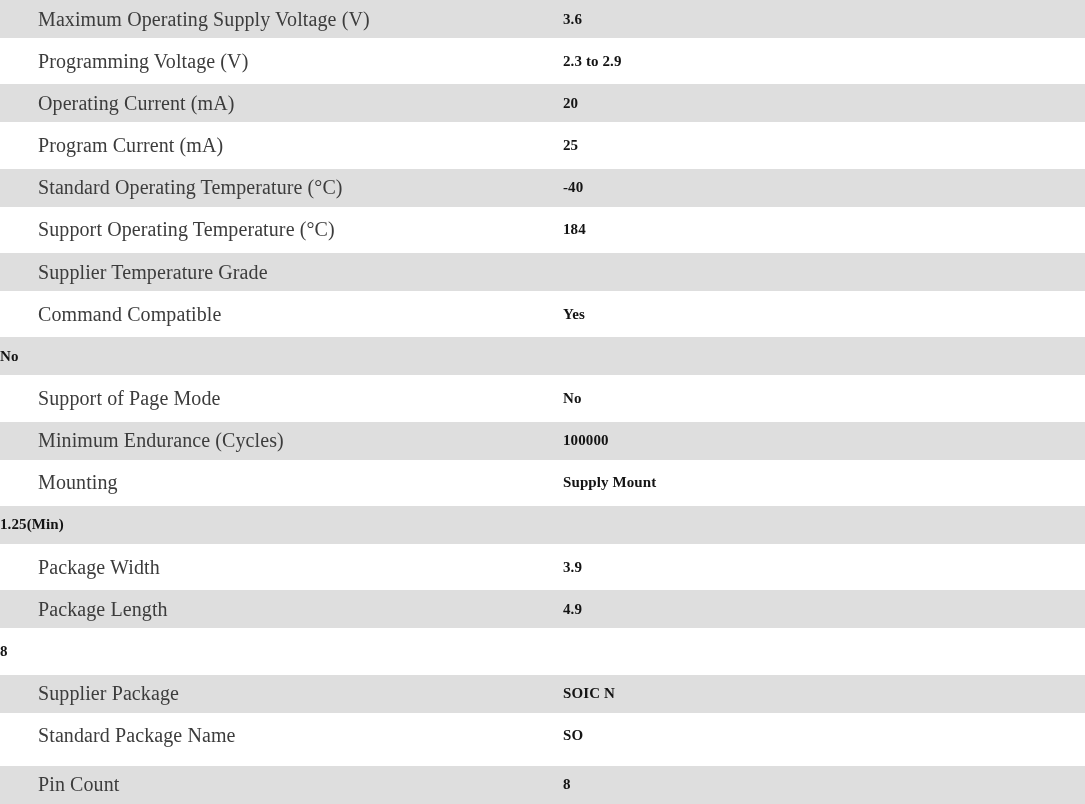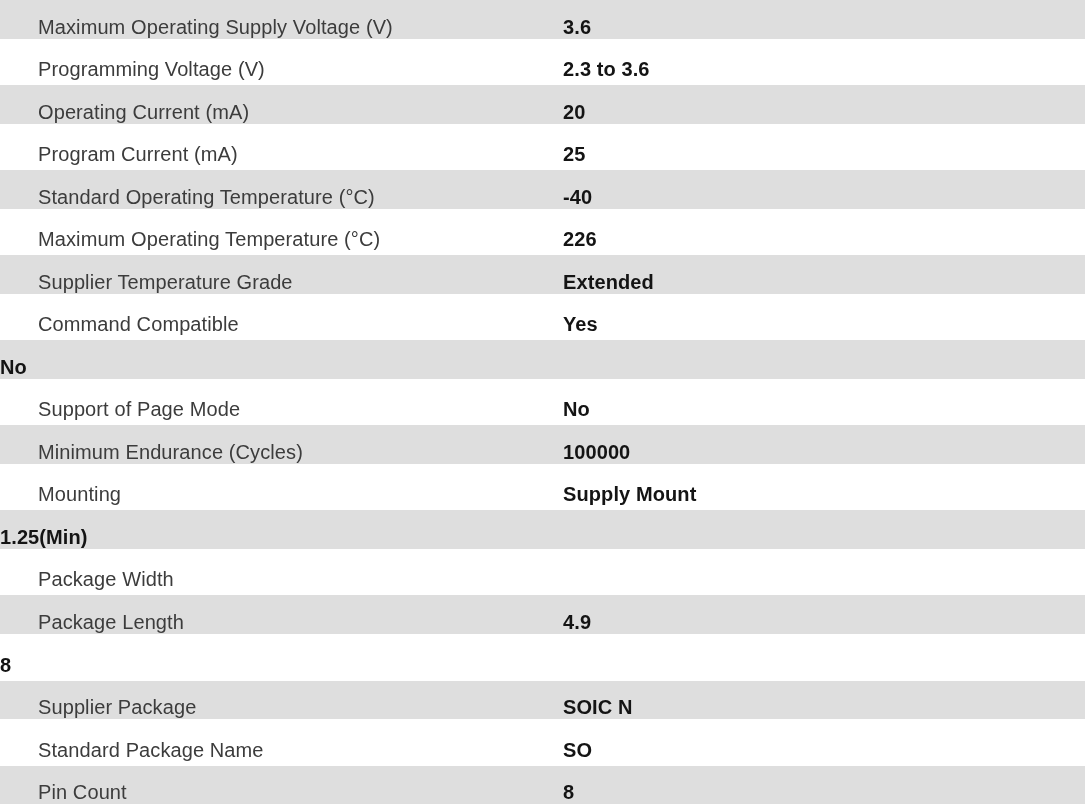--- a/index.html
+++ b/index.html
@@ -19,80 +19,80 @@
   }
   .spec-table {
     display: flex;
     flex-direction: column;
     width: 1085px;
     height: 804px;
   }
   .spec-row {
     flex: 1 1 0;
     display: flex;
-    align-items: flex-end;
+    align-items: center;
     border-bottom: 4px solid var(--divider);
+    font-family: Liberation Serif, serif;
   }
   .spec-row:nth-child(odd) { background: var(--stripe); }
-  .spec-row:last-child { border-bottom: none; }
+  .spec-row:last-child { border-bottom: none; margin-top: 7px; }
   .spec-label {
     width: 563px;
     padding-left: 38px;
     font-size: 20px;
     font-weight: 400;
     color: var(--label-color);
     letter-spacing: 0.1px;
     white-space: nowrap;
   }
   .spec-value {
     flex: 1;
-    font-size: 20px;
+    font-size: 15px;
     font-weight: 700;
     color: var(--value-color);
     letter-spacing: 0.1px;
     white-space: nowrap;
   }
 </style>
 </head>
 <body>
 
 <div class="spec-table">
   <div class="spec-row">
     <div class="spec-label">Maximum Operating Supply Voltage (V)</div>
     <div class="spec-value">3.6</div>
   </div>
 
   <div class="spec-row">
     <div class="spec-label">Programming Voltage (V)</div>
-    <div class="spec-value">2.3 to 3.6</div>
+    <div class="spec-value">2.3 to 2.9</div>
   </div>
 
   <div class="spec-row">
     <div class="spec-label">Operating Current (mA)</div>
     <div class="spec-value">20</div>
   </div>
 
   <div class="spec-row">
     <div class="spec-label">Program Current (mA)</div>
     <div class="spec-value">25</div>
   </div>
 
   <div class="spec-row">
     <div class="spec-label">Standard Operating Temperature (°C)</div>
     <div class="spec-value">-40</div>
   </div>
 
   <div class="spec-row">
-    <div class="spec-label">Maximum Operating Temperature (°C)</div>
-    <div class="spec-value">226</div>
+    <div class="spec-label">Support Operating Temperature (°C)</div>
+    <div class="spec-value">184</div>
   </div>
 
   <div class="spec-row">
     <div class="spec-label">Supplier Temperature Grade</div>
-    <div class="spec-value">Extended</div>
   </div>
 
   <div class="spec-row">
     <div class="spec-label">Command Compatible</div>
     <div class="spec-value">Yes</div>
   </div>
 
   <div class="spec-row">
     <div class="spec-value">No</div>
   </div>
@@ -111,20 +111,21 @@
     <div class="spec-label">Mounting</div>
     <div class="spec-value">Supply Mount</div>
   </div>
 
   <div class="spec-row">
     <div class="spec-value">1.25(Min)</div>
   </div>
 
   <div class="spec-row">
     <div class="spec-label">Package Width</div>
+    <div class="spec-value">3.9</div>
   </div>
 
   <div class="spec-row">
     <div class="spec-label">Package Length</div>
     <div class="spec-value">4.9</div>
   </div>
 
   <div class="spec-row">
     <div class="spec-value">8</div>
   </div>

